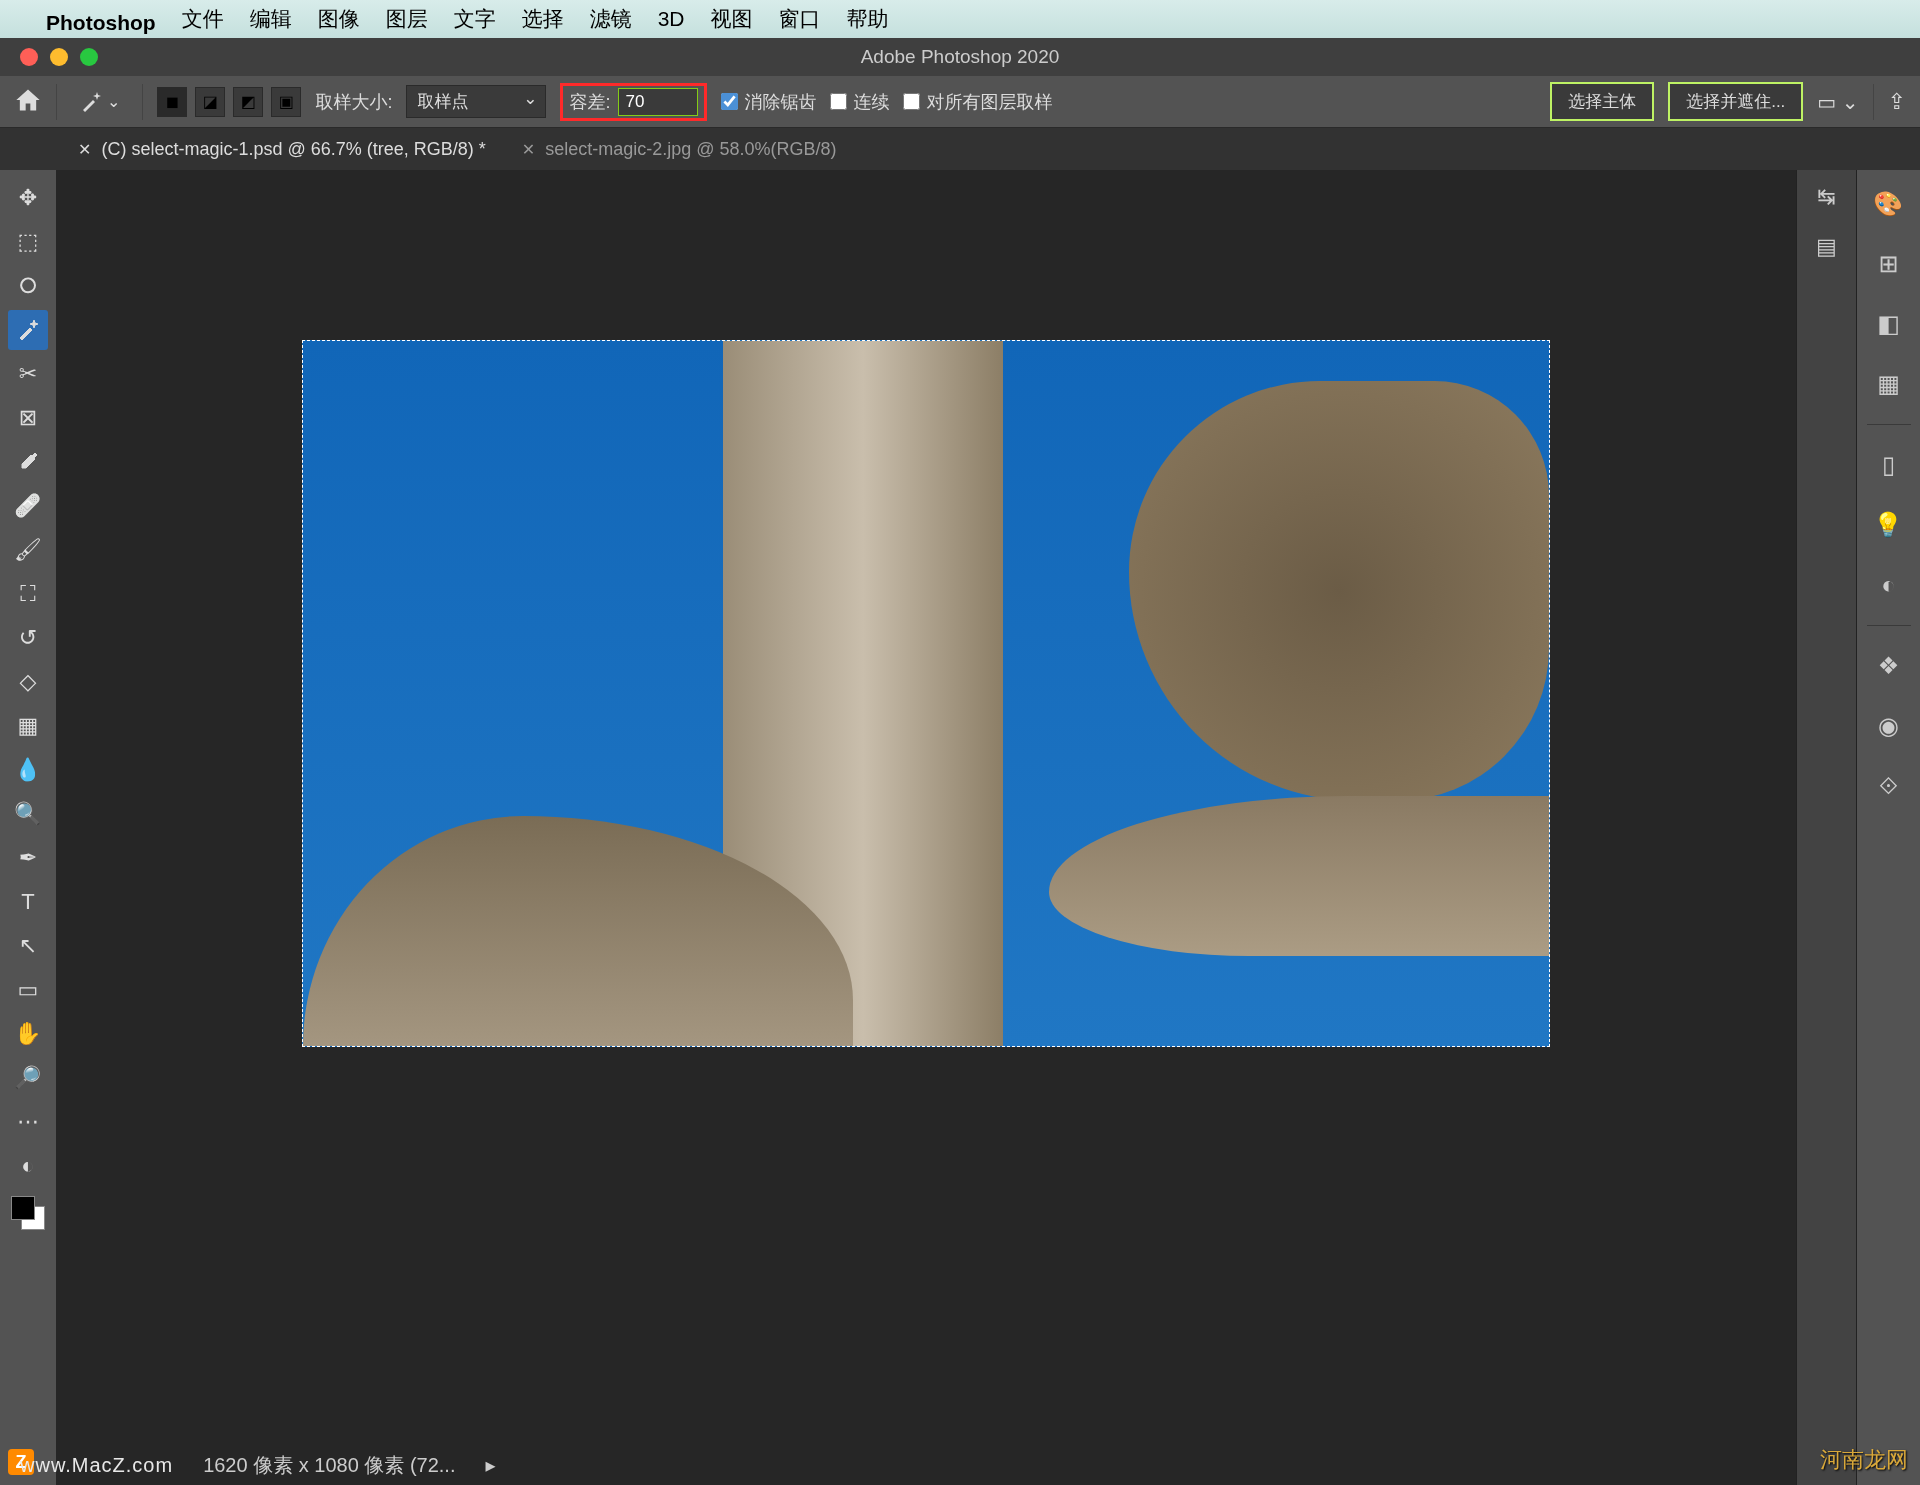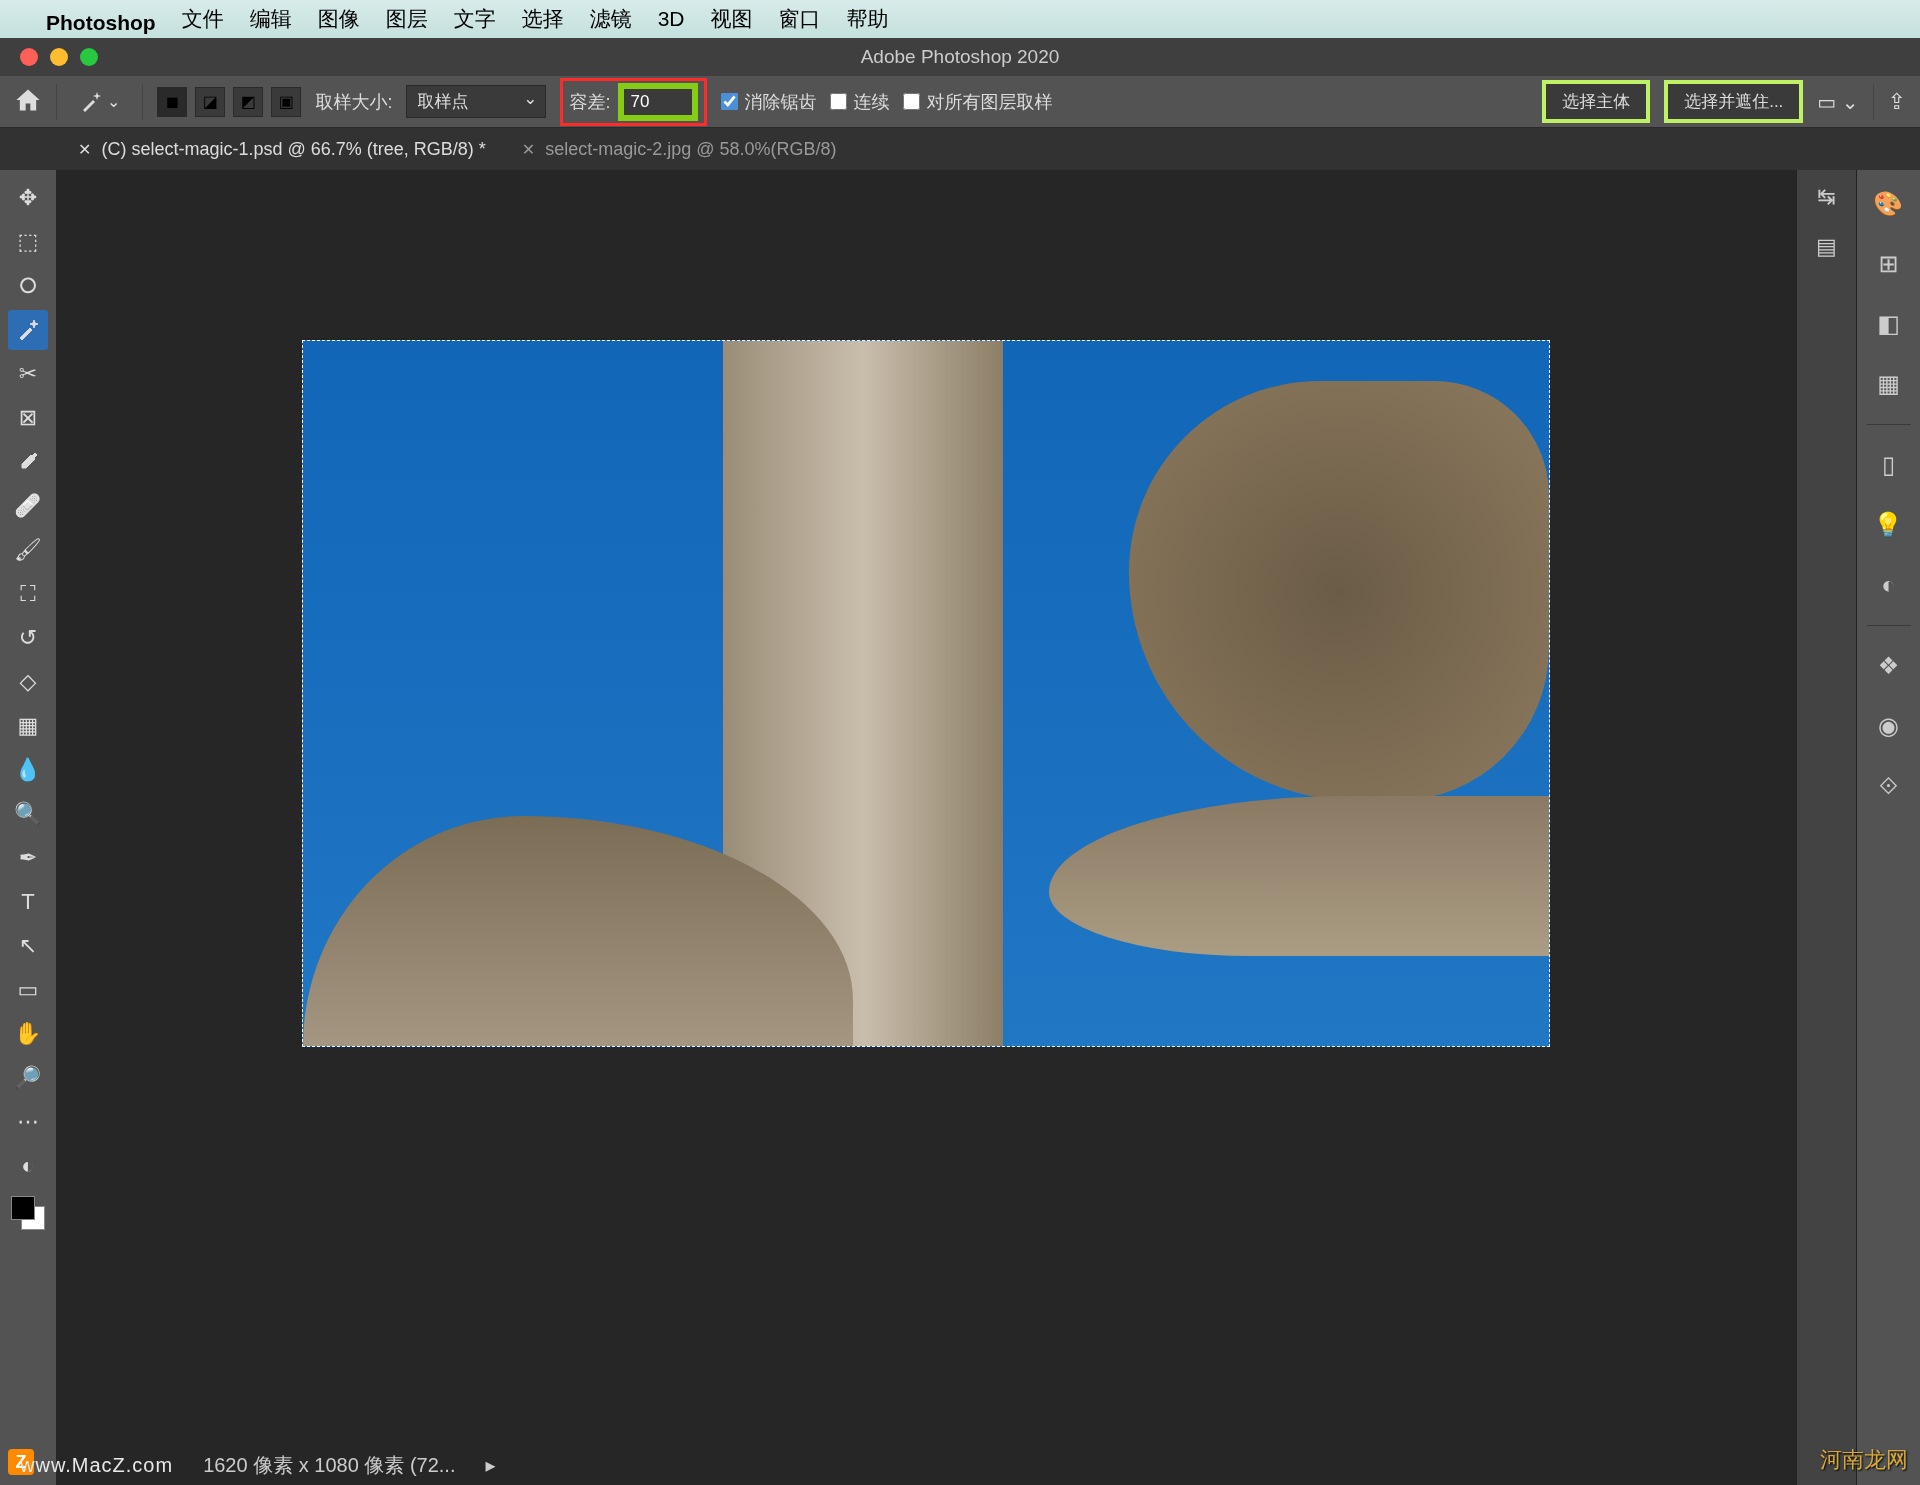--- a/index.html
+++ b/index.html
@@ -21,24 +21,24 @@
 .options-bar { height: 52px; background: #535353; display: flex; align-items: center; padding: 0 14px; gap: 14px; border-bottom: 1px solid #2a2a2a; }
 .home-icon svg { width: 28px; height: 28px; fill: #ddd; }
 .wand-btn { display: flex; align-items: center; gap: 4px; padding: 4px 8px; }
 .opt-divider { width: 1px; height: 36px; background: #444; }
 .opt-sel-mode { display: flex; gap: 8px; }
 .opt-sel-mode span { width: 30px; height: 30px; background: #3a3a3a; border: 1px solid #2a2a2a; display: flex; align-items: center; justify-content: center; }
 .opt-label { color: #ddd; font-size: 18px; }
 .opt-select { background: #3a3a3a; border: 1px solid #2a2a2a; color: #ddd; padding: 4px 28px 4px 10px; font-size: 17px; position: relative; min-width: 140px; }
 .opt-select::after { content: "⌄"; position: absolute; right: 8px; top: 2px; color: #ddd; }
 .tolerance-group { display: flex; align-items: center; gap: 8px; border: 3px solid #ff2a2a; padding: 2px 6px; }
-.tolerance-input { background: #3a3a3a; border: 6px solid #84cc16; color: #fff; width: 80px; padding: 3px 6px; font-size: 17px; }
+.tolerance-input { background: #3a3a3a; border: 1px solid #84cc16; color: #fff; width: 80px; padding: 3px 6px; font-size: 17px; }
 .opt-check { display: flex; align-items: center; gap: 6px; color: #ddd; font-size: 18px; }
 .opt-check input { width: 17px; height: 17px; accent-color: #4b90d6; }
-.opt-btn { background: #3a3a3a; border: 4px solid #bef264; color: #ddd; padding: 6px 16px; font-size: 17px; }
+.opt-btn { background: #3a3a3a; border: 2px solid #bef264; color: #ddd; padding: 6px 16px; font-size: 17px; }
 .spacer { flex: 1; }
 .share-icon { font-size: 22px; color: #ddd; }
 
 
 .doc-tabs { height: 42px; background: #323232; display: flex; align-items: center; padding-left: 60px; }
 .doc-tab { display: flex; align-items: center; gap: 10px; padding: 0 18px; height: 100%; color: #ddd; font-size: 18px; }
 .doc-tab.inactive { color: #999; }
 .doc-tab .close { font-size: 16px; }
 
 

